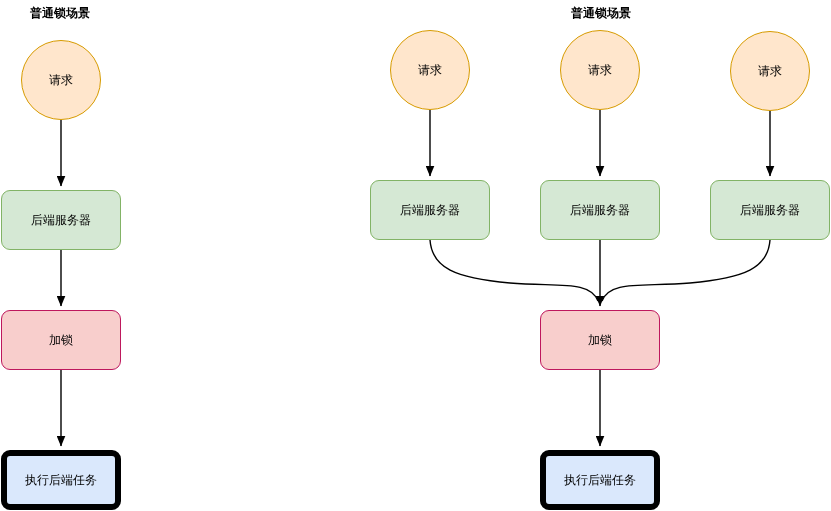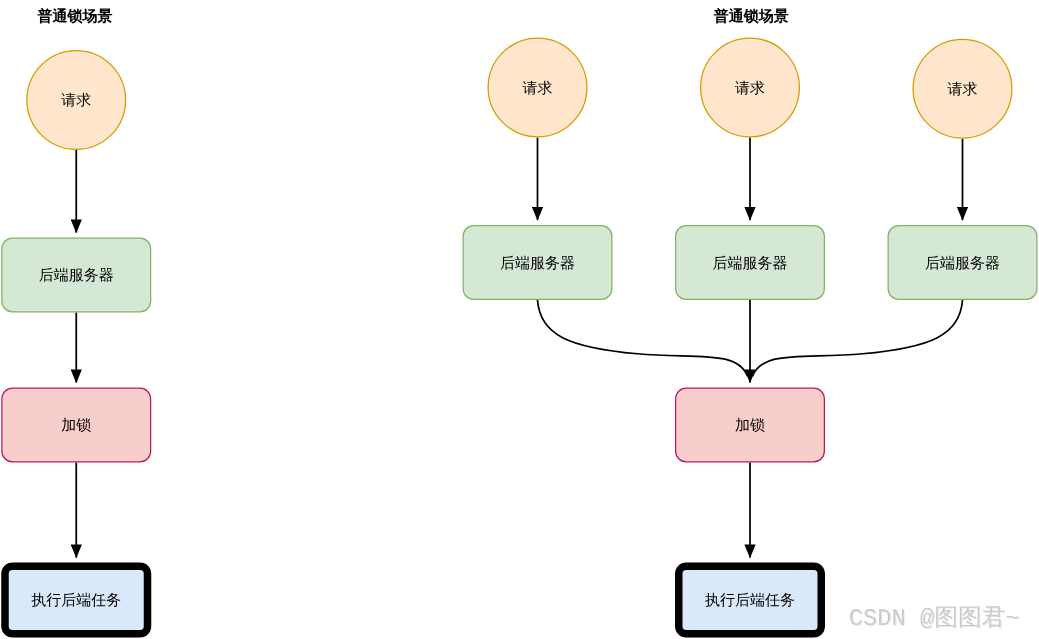--- a/index.html
+++ b/index.html
@@ -80,15 +80,14 @@
   <div class="node circle" style="left:560px;top:30px;">请求</div>
   <div class="node circle" style="left:730px;top:31px;">请求</div>
 
   <div class="node rect server" style="left:370px;top:180px;">后端服务器</div>
   <div class="node rect server" style="left:540px;top:180px;">后端服务器</div>
   <div class="node rect server" style="left:710px;top:180px;">后端服务器</div>
 
   <div class="node rect lock" style="left:540px;top:310px;">加锁</div>
   <div class="node rect task" style="left:540px;top:450px;">执行后端任务</div>
 
-  <div class="watermark">CSDN @图图君~</div>
 
 </div>
 
 </body></html>

